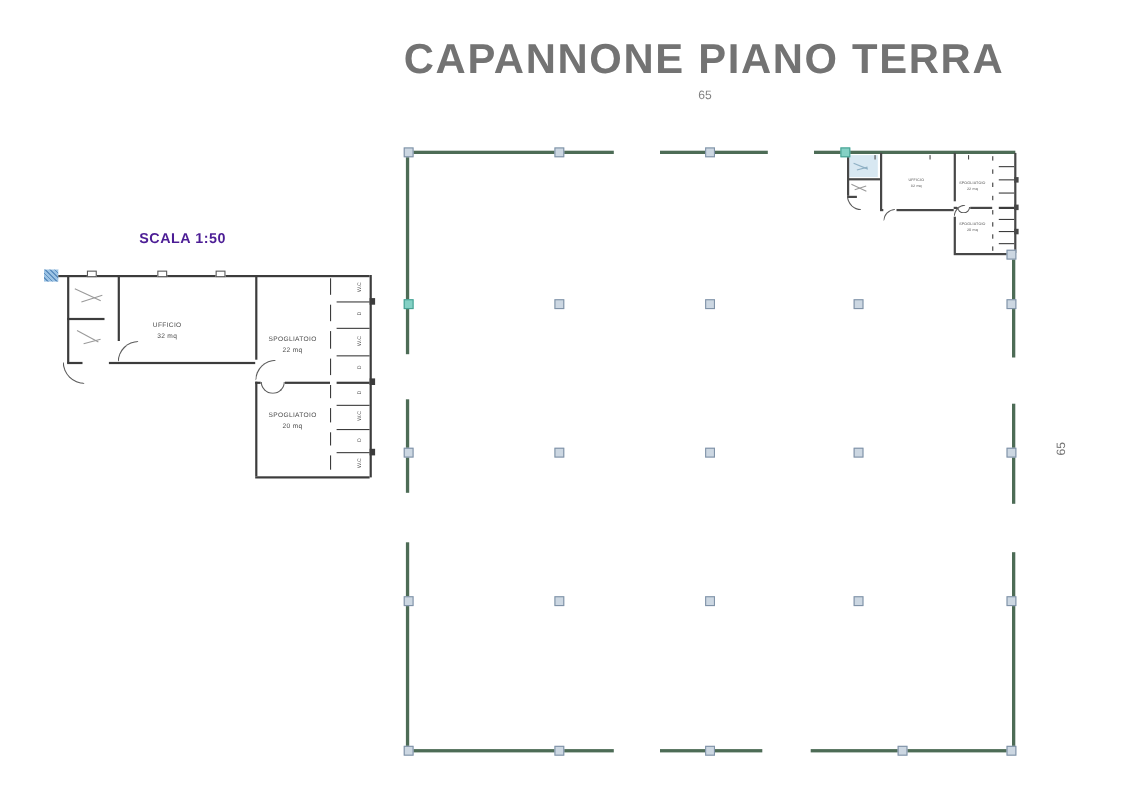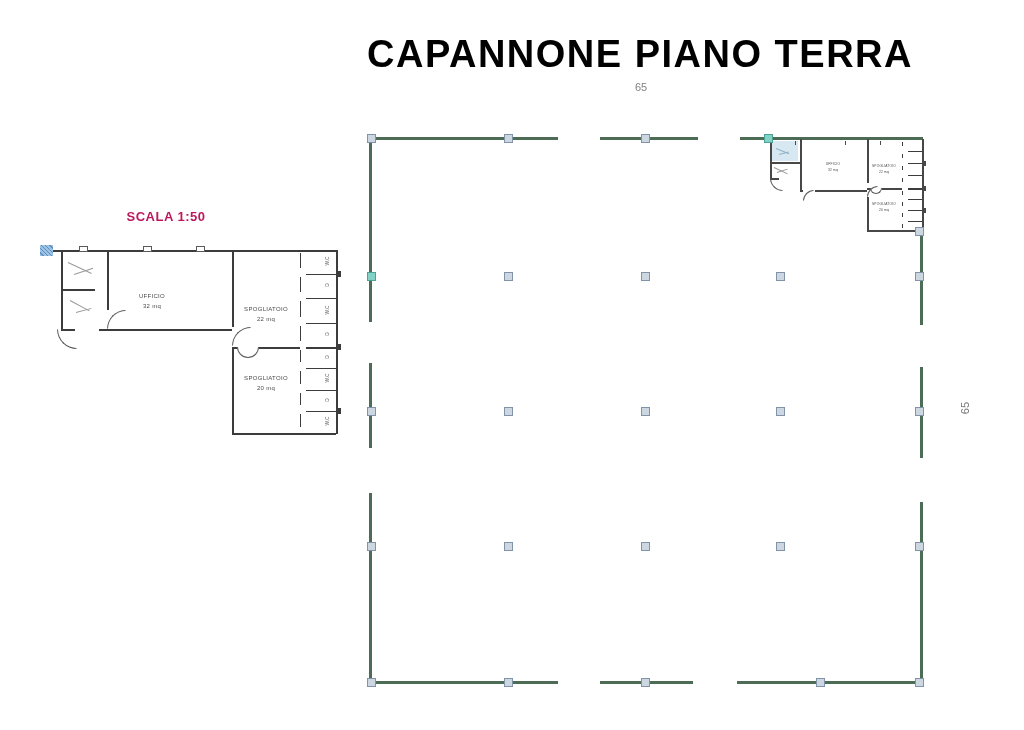--- a/index.html
+++ b/index.html
@@ -1,22 +1,22 @@
 <!DOCTYPE html>
 <html><head>
 <meta charset="utf-8">
 <style>
   html,body{margin:0;padding:0;background:#ffffff}
   #cv{position:relative;width:1024px;height:730px;background:#ffffff;overflow:hidden;
       font-family:"Liberation Sans",sans-serif}
   .title{position:absolute;left:340px;top:33px;width:600px;text-align:center;
-         font-size:38px;font-weight:900;letter-spacing:1.5px;color:#000000;white-space:nowrap}
+         font-size:38px;font-weight:900;letter-spacing:1.5px;color:#737373;white-space:nowrap}
   .pnum{position:absolute;font-size:11px;color:#828282;text-align:center;width:30px}
   .scala{position:absolute;left:116px;top:209px;width:100px;text-align:center;
-         font-size:13px;font-weight:bold;letter-spacing:.5px;color:#be185d}
+         font-size:13px;font-weight:bold;letter-spacing:.5px;color:#4c1d95}
   .rl{position:absolute;font-size:6px;line-height:1.7;letter-spacing:.3px;color:#4a4a4a;text-align:center}
   .rl.mini{transform:scale(.55)}
   .gw{position:absolute;background:#4d6c56}
   .dw{position:absolute;background:#3c3c3c}
   .mw{position:absolute;background:#474747}
   .col{position:absolute;width:9px;height:9px;background:#ccd7e2;border:1px solid #8093a8;box-sizing:border-box}
   .col.teal{background:#84d1c5;border-color:#49a294}
   .stall-lbl{position:absolute;font-size:6px;color:#555;transform:rotate(-90deg) scale(.8);
              transform-origin:center;width:12px;text-align:center}
   .arc{position:absolute;border:1px solid transparent;box-sizing:border-box}

